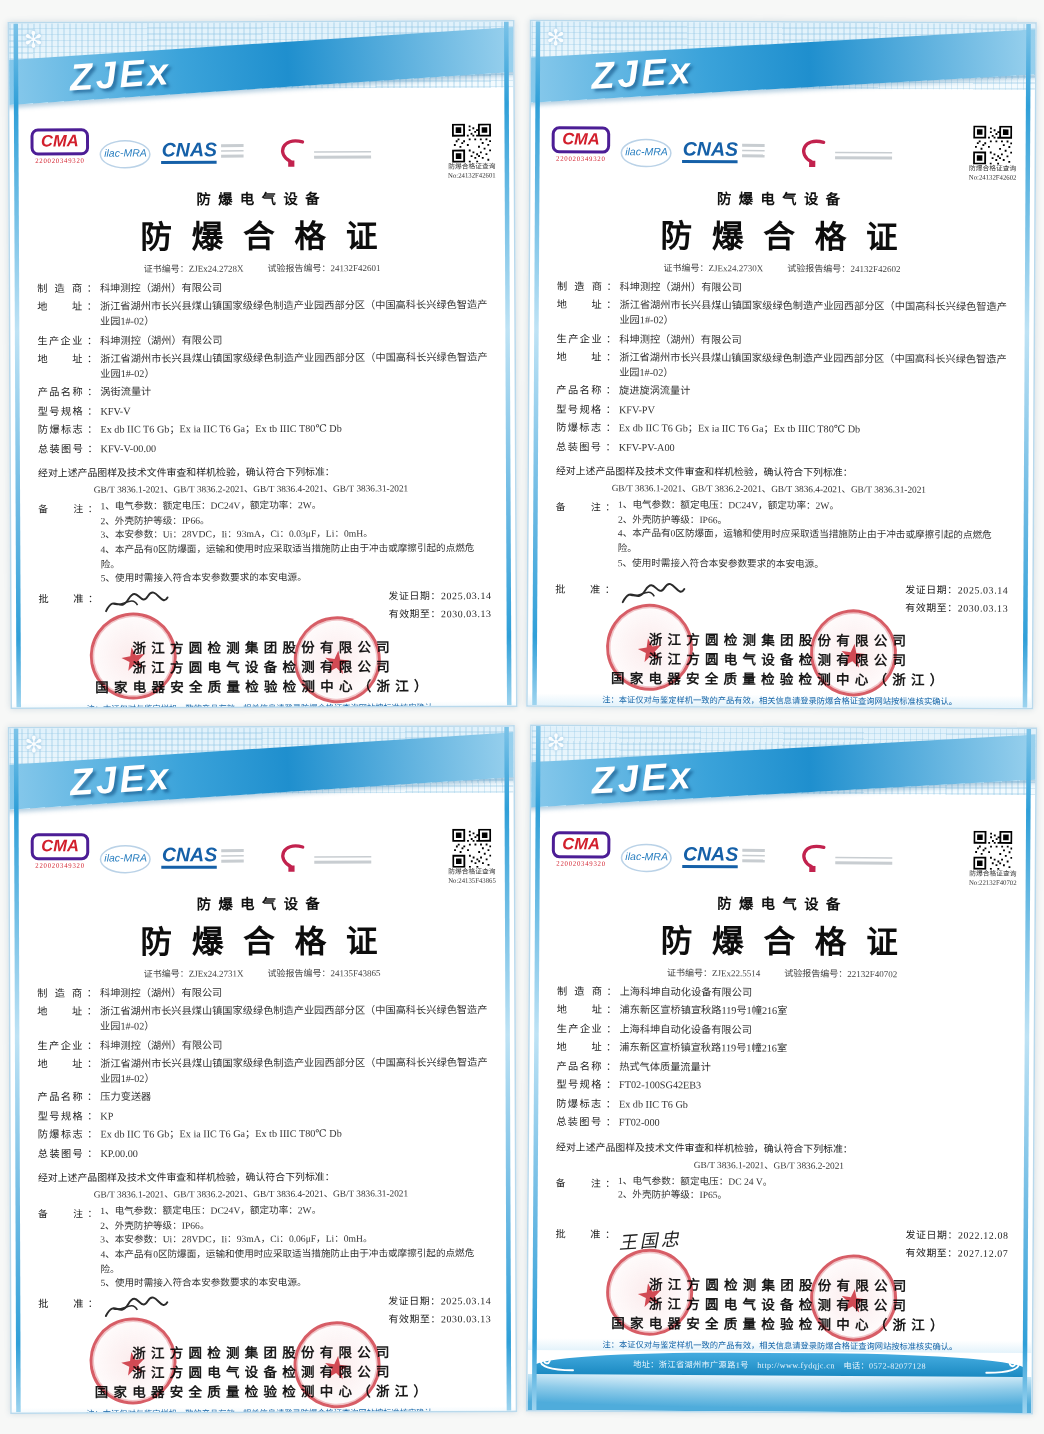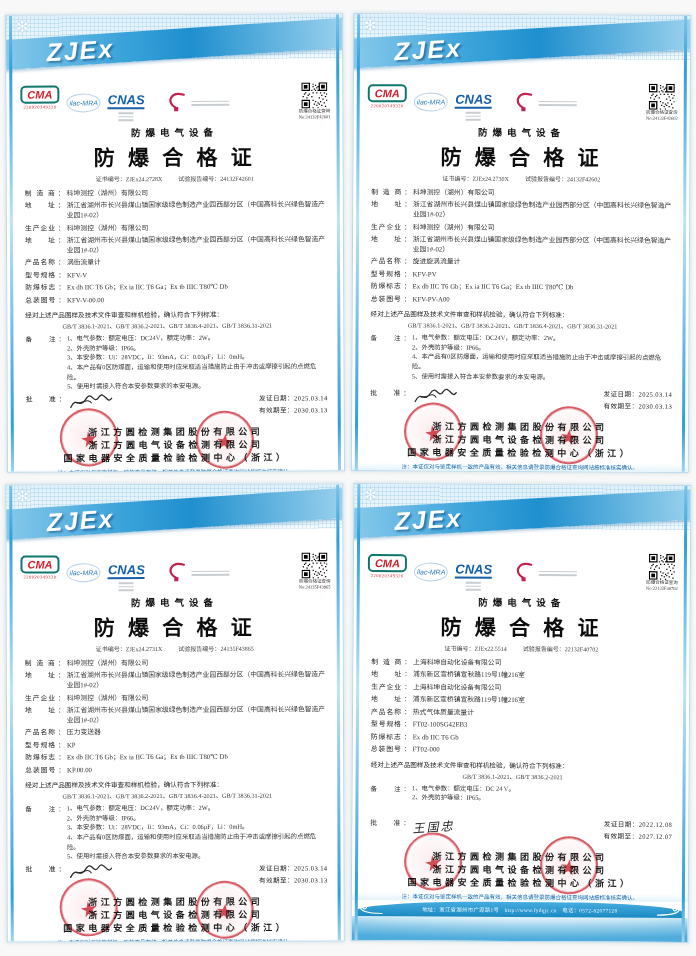--- a/index.html
+++ b/index.html
@@ -43,28 +43,28 @@
   .brand { position:absolute; left:48px; top:1px; color:#fff; font-style:italic;
     font-weight:bold; font-size:25px; letter-spacing:2px;
     font-family:"Liberation Sans", sans-serif;
     text-shadow:2px 2px 2px rgba(10,70,120,.55); }
   .ornament { position:absolute; left:10px; top:2px; color:rgba(255,255,255,.95);
     font-size:15px; text-shadow:0 0 2px rgba(120,180,220,.8); z-index:3; }
   
   .logos { flex:none; display:flex; align-items:flex-start; padding:2px 12px 0 14px;
     gap:7px; height:44px; position:relative; z-index:2; }
   .cma { display:flex; flex-direction:column; align-items:center; margin-top:4px; }
-  .cma-box { border:2px solid #0f766e; border-radius:5px; color:#d21f2c; font-weight:bold;
+  .cma-box { border:2px solid #4c1d95; border-radius:5px; color:#d21f2c; font-weight:bold;
     font-style:italic; font-size:11px; line-height:1.1; padding:1px 5px;
     font-family:"Liberation Sans", sans-serif; }
   .cma-num { color:#d21f2c; font-size:4.5px; margin-top:1px; letter-spacing:.5px; }
   .ilac { color:#2a7fc0; font-size:7px; font-style:italic; margin-top:12px;
     border:1px solid rgba(140,180,215,.6); border-radius:50%; padding:5px 2px;
     font-family:"Liberation Sans", sans-serif; }
-  .cnas { display:flex; align-items:center; gap:3px; margin-top:11px;flex-direction:column; }
+  .cnas { display:flex; align-items:center; gap:3px; margin-top:11px; }
   .cnas-txt { color:#1560a8; font-weight:bold; font-style:italic; font-size:13px;
     font-family:"Liberation Sans", sans-serif; border-bottom:2px solid #1560a8; }
   .fineprint { display:flex; flex-direction:column; gap:2px; }
   .fineprint i { display:block; width:15px; height:1.5px; background:#c8cdd1; }
   .swoosh { display:flex; align-items:center; gap:4px; margin:10px 0 0 14px; }
   .qr { margin-left:auto; display:flex; flex-direction:column; align-items:center; margin-top:2px; }
   .qr-svg { width:26px; height:26px; }
   .qr-cap { font-size:4.5px; color:#333; line-height:1.25; }
   
   .heading { flex:none; text-align:center; margin-top:2px; }

